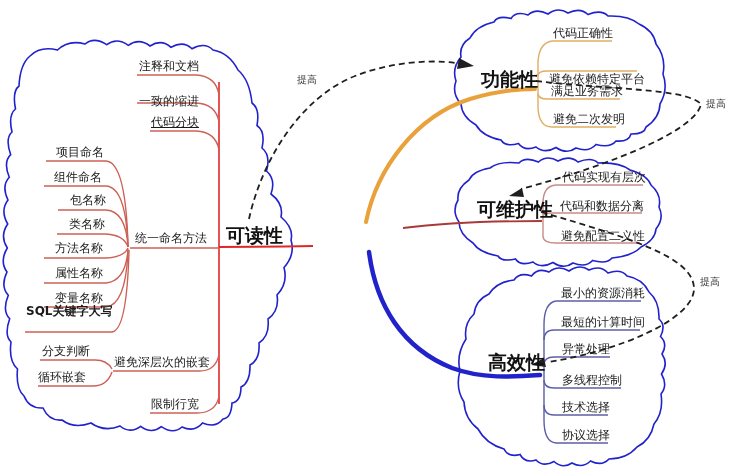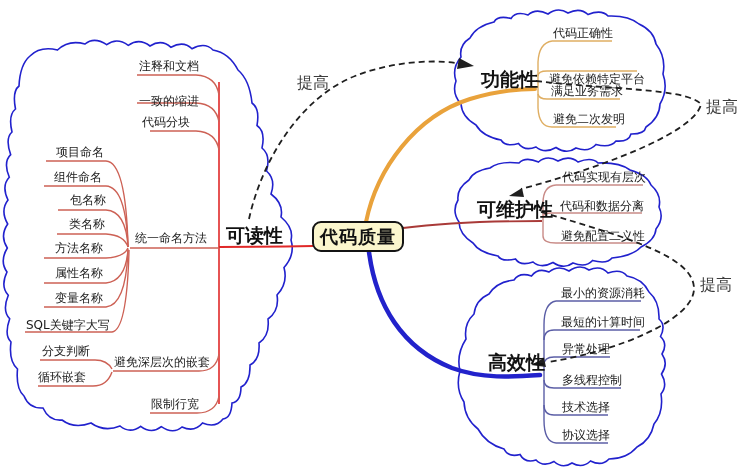--- a/index.html
+++ b/index.html
@@ -1,21 +1,21 @@
 <!DOCTYPE html>
 <html><head>
 <meta charset="utf-8">
 <style>
   html,body{margin:0;padding:0;background:#fff;}
   .canvas{position:relative;width:750px;height:469px;background:#ffffff;overflow:hidden;
           font-family:"DejaVu Sans", sans-serif;}
   svg.layer{position:absolute;left:0;top:0;}
   .lbl{position:absolute;font-size:12px;line-height:14px;color:#1b1b1b;white-space:nowrap;cursor:default;}
   .main-lbl{font-size:19px;line-height:16px;font-weight:bold;color:#111;}
-  .rel{position:absolute;font-size:16px;color:#3c3c3c;white-space:nowrap;}
+  .rel{position:absolute;font-size:10px;color:#3c3c3c;white-space:nowrap;}
   .center-node{position:absolute;left:312px;top:221px;width:88px;height:27px;
                background:#fbf6cd;border:2px solid #141414;border-radius:9px;
                display:flex;align-items:center;justify-content:center;
                font-size:18px;font-weight:bold;color:#111;letter-spacing:1px;}
 </style>
 </head>
 <body>
 
 <div class="canvas">
 
@@ -96,39 +96,38 @@
       <path d="M536,81 C610,90 685,88 701,104 C697,128 622,162 521,189"></path>
       <path d="M541,212 C630,238 693,257 694,288 C695,320 615,352 548,362"></path>
     </g>
     <g fill="#1f1f1f">
       <polygon points="474,66 457,69 459,58"></polygon>
       <polygon points="509,196 522,188 524,197"></polygon>
       <polygon points="531,365 544,358 546,367"></polygon>
     </g>
   </svg>
 
-  <div class="center-node">代码质量</div>
 
   <div class="lbl main-lbl" style="left:226px;top:227px;">可读性</div>
   <div class="lbl main-lbl" style="left:481px;top:71px;">功能性</div>
   <div class="lbl main-lbl" style="left:477px;top:201px;">可维护性</div>
   <div class="lbl main-lbl" style="left:488px;top:354px;">高效性</div>
 
   <div class="lbl" style="left:139px;top:59px;">注释和文档</div>
   <div class="lbl" style="left:139px;top:94px;">一致的缩进</div>
-  <div class="lbl" style="left:142px;top:115px;">代码分块</div>
+  <div class="lbl" style="left:151px;top:115px;text-decoration:underline;">代码分块</div>
   <div class="lbl" style="left:135px;top:231px;">统一命名方法</div>
   <div class="lbl" style="left:56px;top:145px;">项目命名</div>
   <div class="lbl" style="left:54px;top:170px;">组件命名</div>
   <div class="lbl" style="left:70px;top:193px;">包名称</div>
   <div class="lbl" style="left:69px;top:217px;">类名称</div>
   <div class="lbl" style="left:55px;top:241px;">方法名称</div>
   <div class="lbl" style="left:55px;top:266px;">属性名称</div>
   <div class="lbl" style="left:55px;top:291px;">变量名称</div>
-  <div class="lbl" style="left:26px;top:318px;">SQL关键字大写</div>
+  <div class="lbl" style="left:26px;top:304px;font-weight:bold;">SQL关键字大写</div>
   <div class="lbl" style="left:114px;top:355px;">避免深层次的嵌套</div>
   <div class="lbl" style="left:42px;top:344px;">分支判断</div>
   <div class="lbl" style="left:38px;top:370px;">循环嵌套</div>
   <div class="lbl" style="left:151px;top:397px;">限制行宽</div>
 
   <div class="lbl" style="left:553px;top:26px;">代码正确性</div>
   <div class="lbl" style="left:549px;top:72px;">避免依赖特定平台</div>
   <div class="lbl" style="left:551px;top:84px;">满足业务需求</div>
   <div class="lbl" style="left:553px;top:112px;">避免二次发明</div>
 

